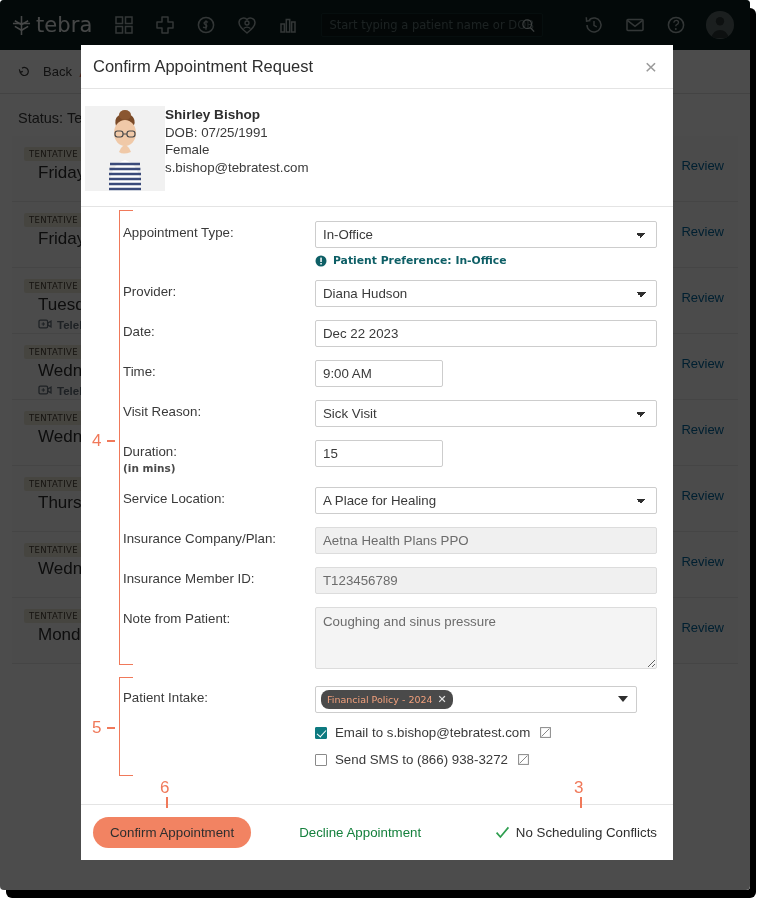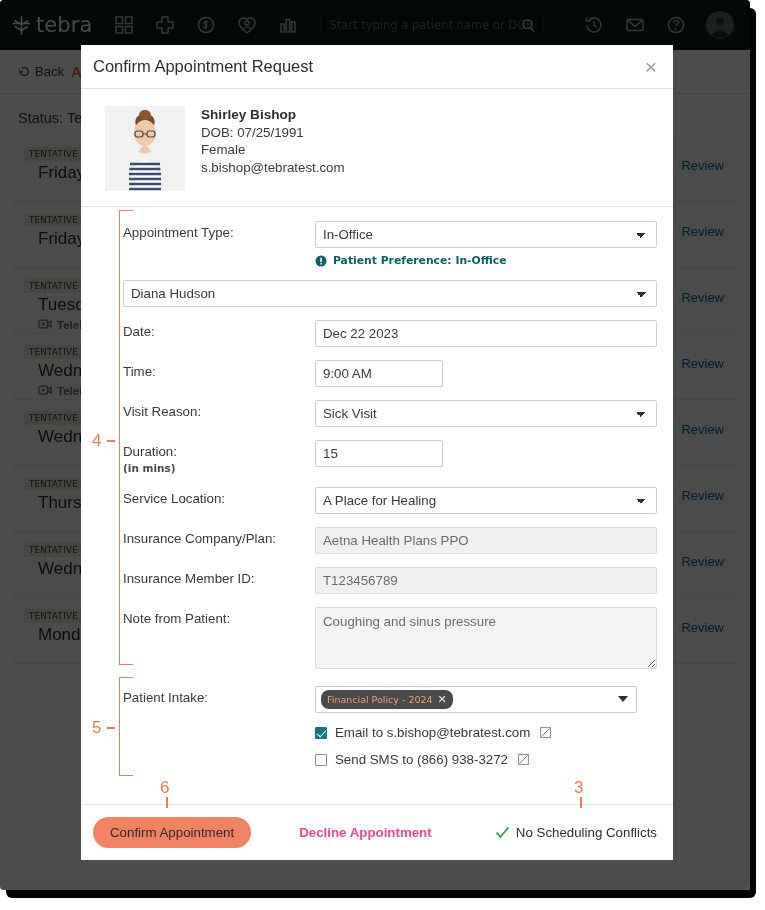--- a/index.html
+++ b/index.html
@@ -112,21 +112,21 @@
   }
   .breadcrumb-bar {
     height: 44px;
     display: flex;
     align-items: center;
     padding-left: 18px;
     gap: 7px;
     border-bottom: 1px solid #e2e2e2;
   }
   .back-link {
-    display: flex; align-items: center; gap: 5px;
+    display: flex; align-items: center; gap: 13px;
     color: #3a3a3a; font-size: 13px;
   }
   .back-ico { width: 12px; height: 12px; }
   .crumb-title {
     color: #e86c4a; font-size: 15px; font-weight: bold;
   }
 
   .status-line {
     padding: 16px 18px 10px 18px;
     font-size: 14.5px;
@@ -206,22 +206,21 @@
   .modal-close {
     margin-left: auto;
     color: #9a9a9a;
     font-size: 21px;
     line-height: 1;
     cursor: pointer;
   }
 
   .patient-block {
     display: flex;
-    gap: 16px;
-    padding: 17px 16px 15px 24px;
+    padding: 17px 16px 15px 4px;
     border-bottom: 1px solid #e4e4e4;
     flex: none;
   }
   .patient-photo {
     width: 80px; height: 85px;
     background: #efefef;
     overflow: hidden;
     flex: none;
   }
   .patient-meta { font-size: 13.3px; color: #3a3a3a; line-height: 17.6px; }
@@ -380,26 +379,25 @@
     color: #2e2e2e;
     border: none;
     border-radius: 16px;
     font-size: 13.3px;
     font-family: "Liberation Sans", sans-serif;
     padding: 8px 17px;
     cursor: pointer;
   }
   .btn-decline {
     background: none; border: none;
-    color: #ec4899;
+    color: #15803d;
     font-size: 13.3px;
     font-family: "Liberation Sans", sans-serif;
     margin-left: 12px;
     cursor: pointer;
-    font-weight: bold;
   }
   .conflicts {
     margin-left: auto;
     display: flex; align-items: center; gap: 6px;
     font-size: 13.3px; color: #2e2e2e;
   }
   .check-ico { width: 15px; height: 15px; }
 
   
   .anno { position: absolute; z-index: 60; pointer-events: none; }
@@ -620,20 +618,21 @@
                 <circle cx="6" cy="6" r="5.5" fill="#0e5f66"></circle>
                 <rect x="5.3" y="2.6" width="1.5" height="4.4" fill="#ffffff"></rect>
                 <rect x="5.3" y="8" width="1.5" height="1.5" fill="#ffffff"></rect>
               </svg>
               <span>Patient Preference: In-Office</span>
             </div>
           </div>
         </div>
 
         <div class="frow">
+          <div class="flabel">Provider:</div>
           <div class="fctl">
             <select class="ctl">
               <option>Diana Hudson</option>
             </select>
           </div>
         </div>
 
         <div class="frow">
           <div class="flabel">Date:</div>
           <div class="fctl">

